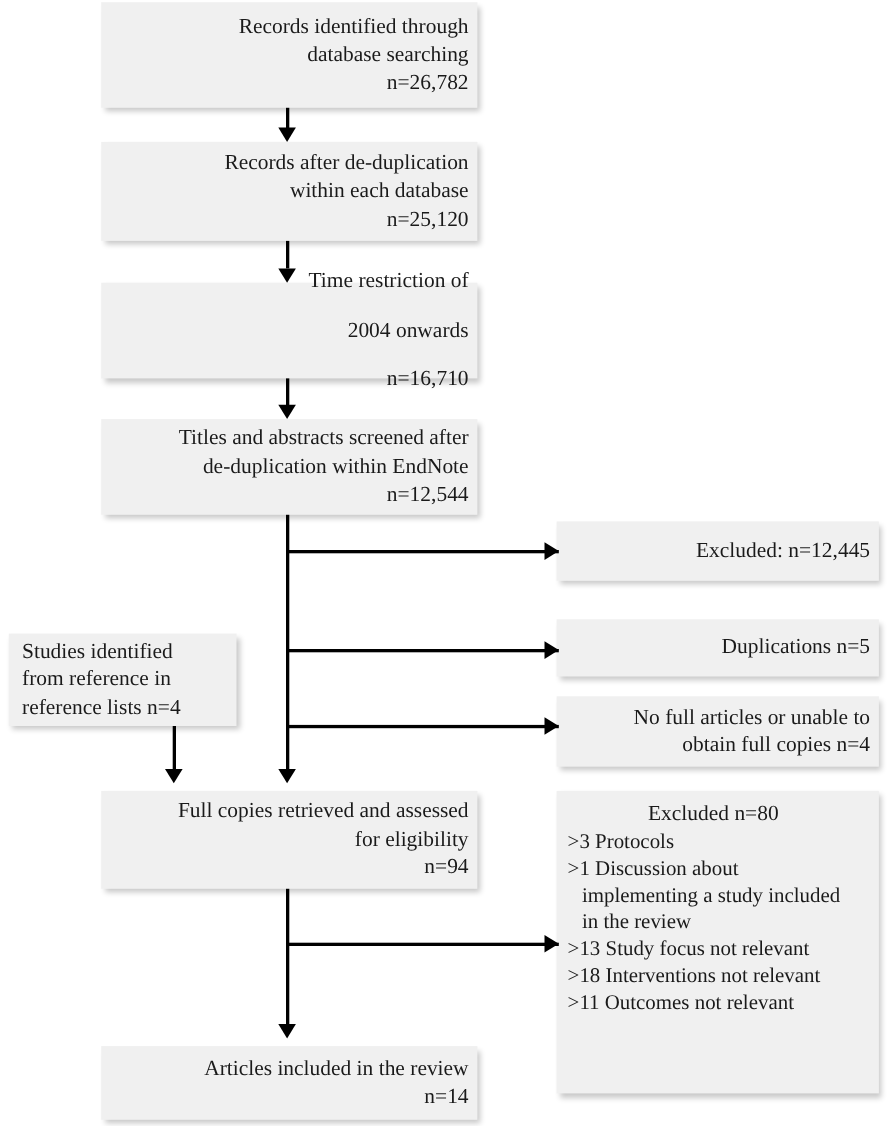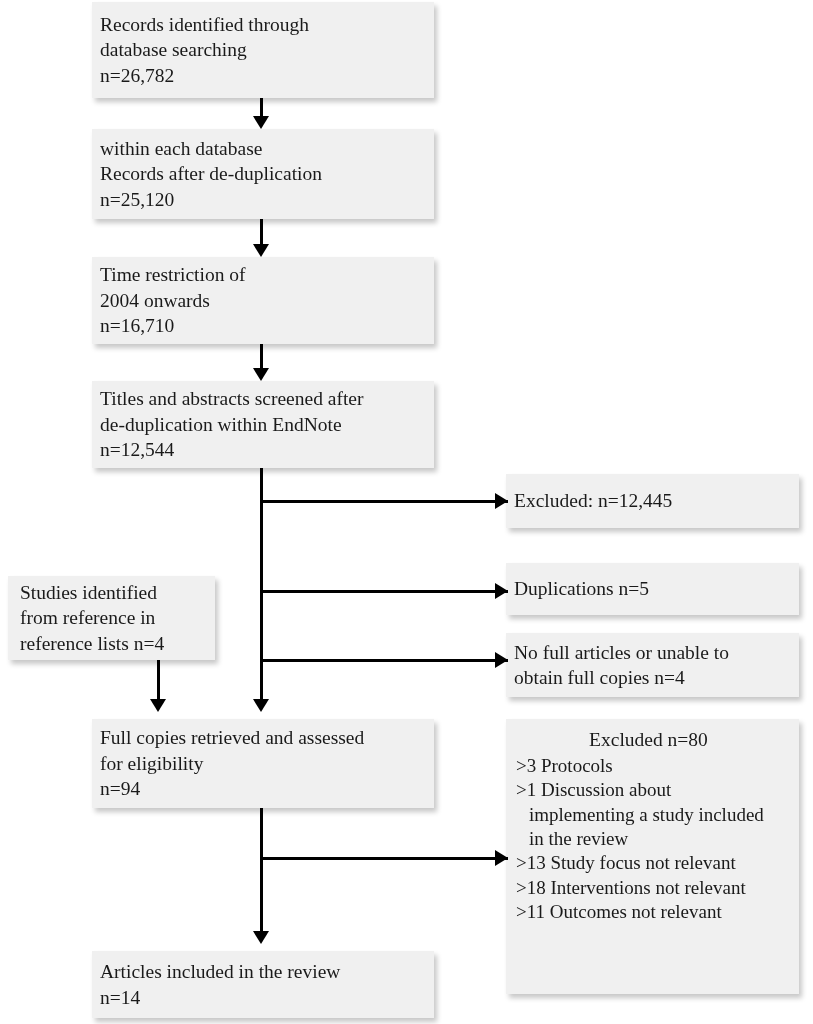--- a/index.html
+++ b/index.html
@@ -20,21 +20,21 @@
     overflow: hidden;
   }
   .box {
     position: absolute;
     background: #f0f0f0;
     box-shadow: 3px 4px 5px rgba(0,0,0,0.22);
     box-sizing: border-box;
     display: flex;
     flex-direction: column;
     justify-content: center;
-    align-items: flex-start;
+    align-items: flex-end;
     text-align: center;
     line-height: 1.30;
     font-size: 19.5px;
     color: #1a1a1a;
     padding: 2px 8px;
   }
   .box .line {
     display: block;
     white-space: nowrap;
   }
@@ -97,26 +97,26 @@
 
 <div id="diagram">
 
   <div class="box" style="left:92px; top:2px; width:342px; height:96px;">
     <span class="line">Records identified through</span>
     <span class="line">database searching</span>
     <span class="line">n=26,782</span>
   </div>
 
   <div class="box" style="left:92px; top:129px; width:342px; height:90px;">
+    <span class="line">Records after de-duplication</span>
     <span class="line">within each database</span>
-    <span class="line">Records after de-duplication</span>
     <span class="line">n=25,120</span>
   </div>
 
-  <div class="box" style="left:92px; top:257px; width:342px; height:87px;">
+  <div class="box" style="left:92px; top:257px; width:342px; height:87px;gap:19px;">
     <span class="line">Time restriction of</span>
     <span class="line">2004 onwards</span>
     <span class="line">n=16,710</span>
   </div>
 
   <div class="box" style="left:92px; top:381px; width:342px; height:87px;">
     <span class="line">Titles and abstracts screened after</span>
     <span class="line">de-duplication within EndNote</span>
     <span class="line">n=12,544</span>
   </div>

